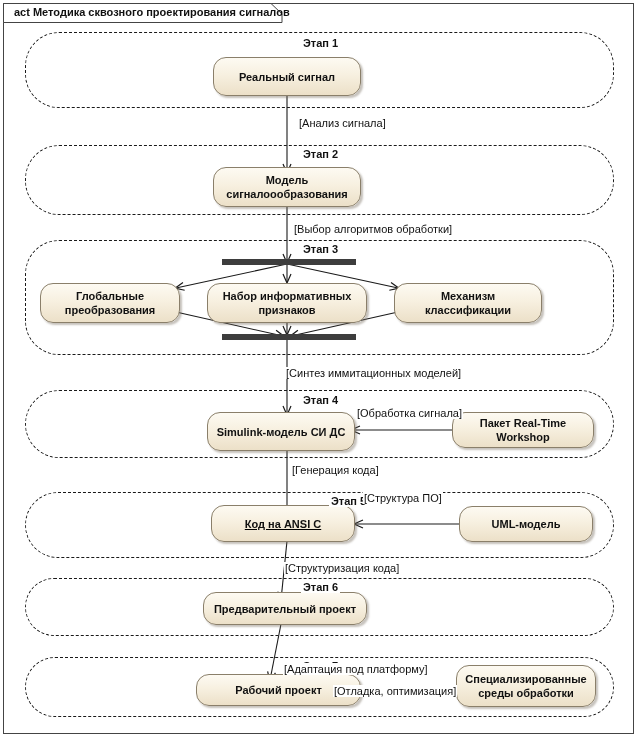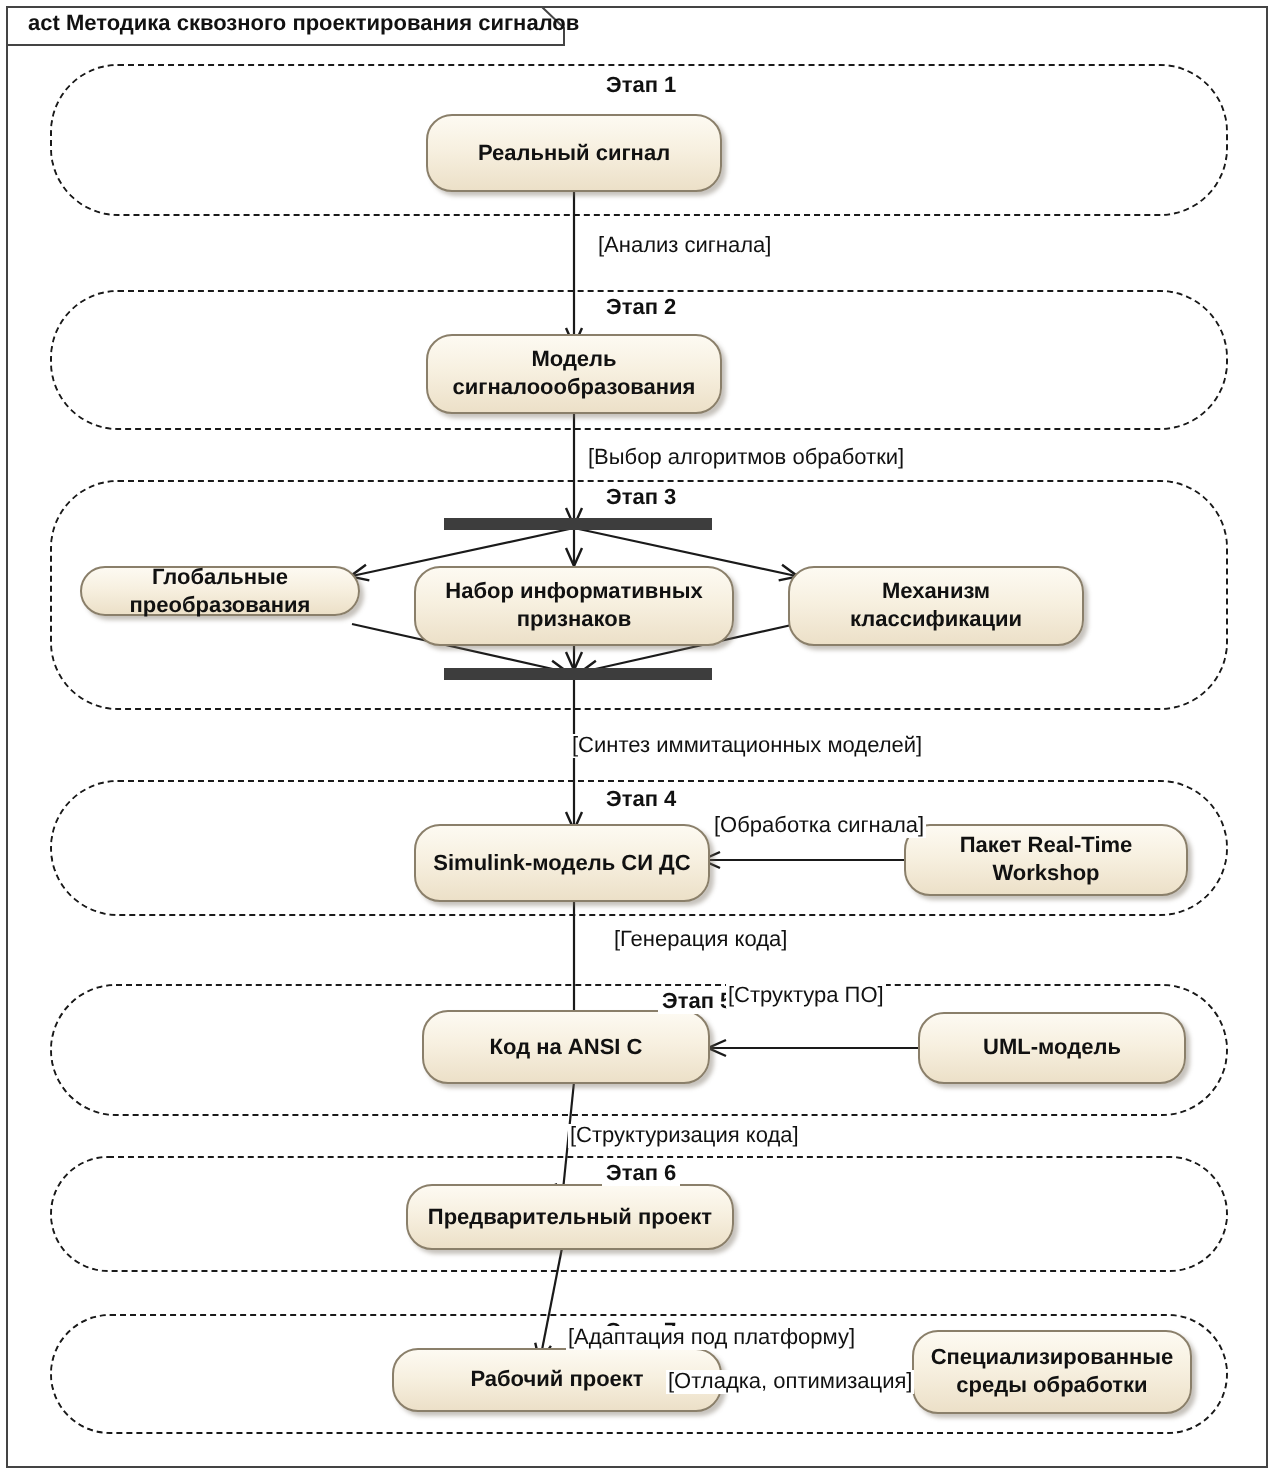--- a/index.html
+++ b/index.html
@@ -207,21 +207,21 @@
 
   <div class="node" style="left:213px; top:57px; width:148px; height:39px;">
     <span class="node-label">Реальный сигнал</span>
   </div>
 
   <div class="node" style="left:213px; top:167px; width:148px; height:40px;">
     <span class="node-label">Модель
 сигналоообразования</span>
   </div>
 
-  <div class="node" style="left:40px; top:283px; width:140px; height:25px;">
+  <div class="node" style="left:40px; top:283px; width:140px; height:40px;">
     <span class="node-label">Глобальные
 преобразования</span>
   </div>
 
   <div class="node" style="left:207px; top:283px; width:160px; height:40px;">
     <span class="node-label">Набор информативных
 признаков</span>
   </div>
 
   <div class="node" style="left:394px; top:283px; width:148px; height:40px;">
@@ -229,21 +229,21 @@
   </div>
 
   <div class="node" style="left:452px; top:412px; width:142px; height:36px;">
     <span class="node-label">Пакет Real-Time Workshop</span>
   </div>
 
   <div class="node" style="left:207px; top:412px; width:148px; height:39px;">
     <span class="node-label">Simulink-модель СИ ДС</span>
   </div>
 
-  <div class="node" style="left:211px; top:505px; width:144px; height:37px;">
+  <div class="node" style="left:211px; top:505px; width:144px; height:37px;text-decoration:underline;">
     <span class="node-label">Код на ANSI C</span>
   </div>
 
   <div class="node" style="left:459px; top:506px; width:134px; height:36px;">
     <span class="node-label">UML-модель</span>
   </div>
 
   <div class="node" style="left:203px; top:592px; width:164px; height:33px;">
     <span class="node-label">Предварительный проект</span>
   </div>
@@ -258,21 +258,21 @@
   </div>
 
   <div class="edge-label" style="left:298px; top:117px;">[Анализ сигнала]</div>
 
   <div class="edge-label" style="left:293px; top:223px;">[Выбор алгоритмов обработки]</div>
 
   <div class="edge-label" style="left:285px; top:367px;">[Синтез иммитационных моделей]</div>
 
   <div class="edge-label" style="left:356px; top:407px;">[Обработка сигнала]</div>
 
-  <div class="edge-label" style="left:306px; top:464px;">[Генерация кода]</div>
+  <div class="edge-label" style="left:291px; top:464px;">[Генерация кода]</div>
 
   <div class="edge-label" style="left:363px; top:492px;">[Структура ПО]</div>
 
   <div class="edge-label" style="left:284px; top:562px;">[Структуризация кода]</div>
 
   <div class="edge-label" style="left:283px; top:663px;">[Адаптация под платформу]</div>
 
   <div class="edge-label" style="left:333px; top:685px;">[Отладка, оптимизация]</div>
 
 </div>

